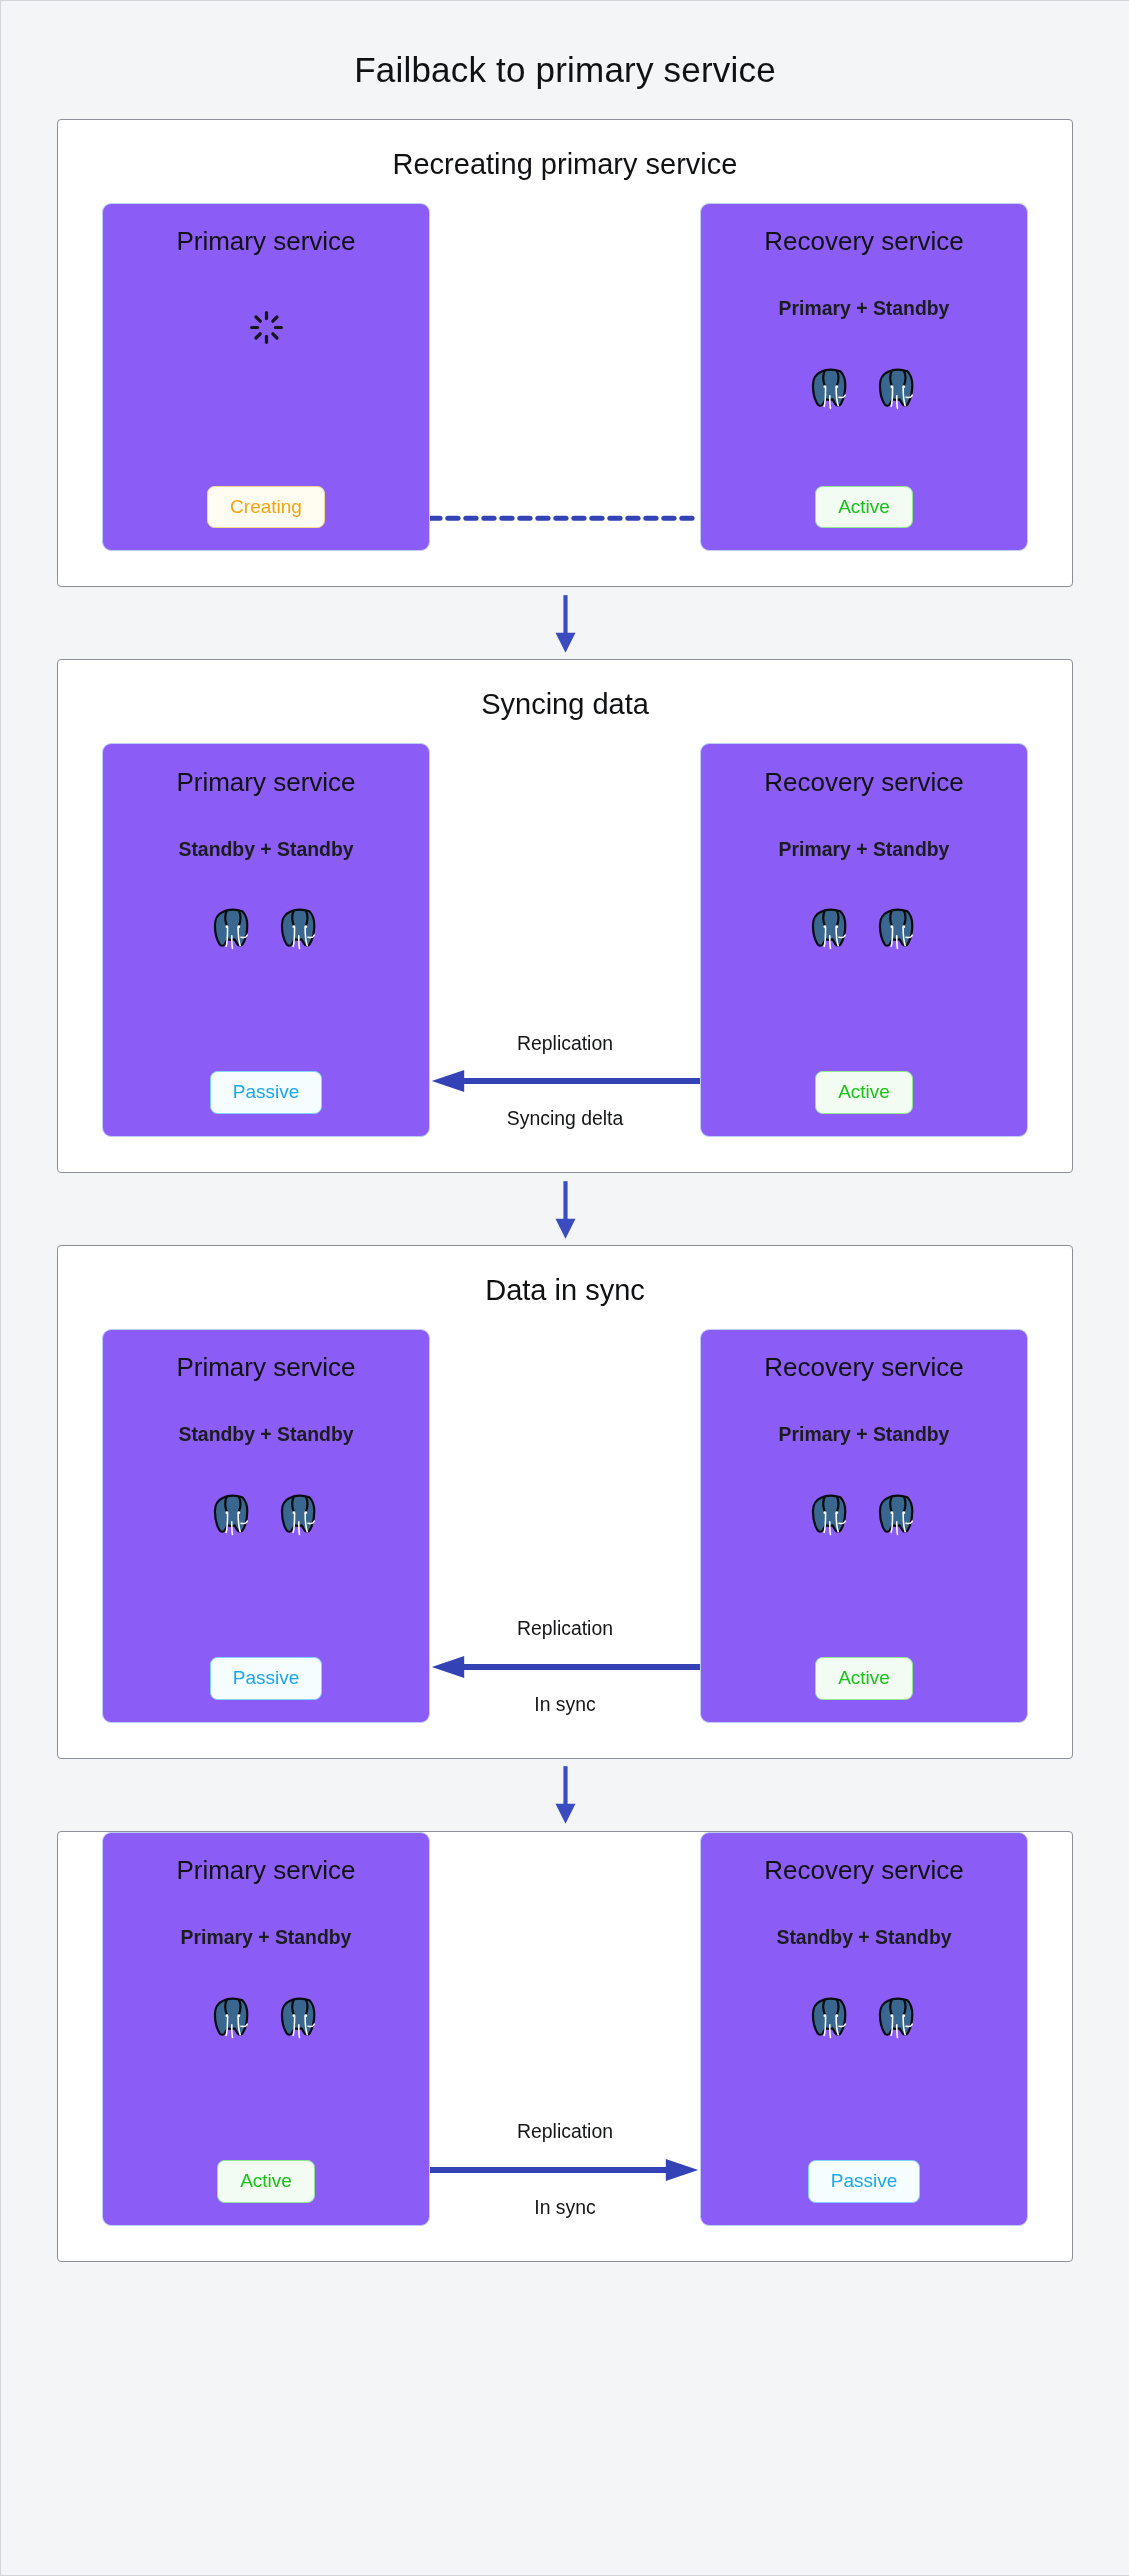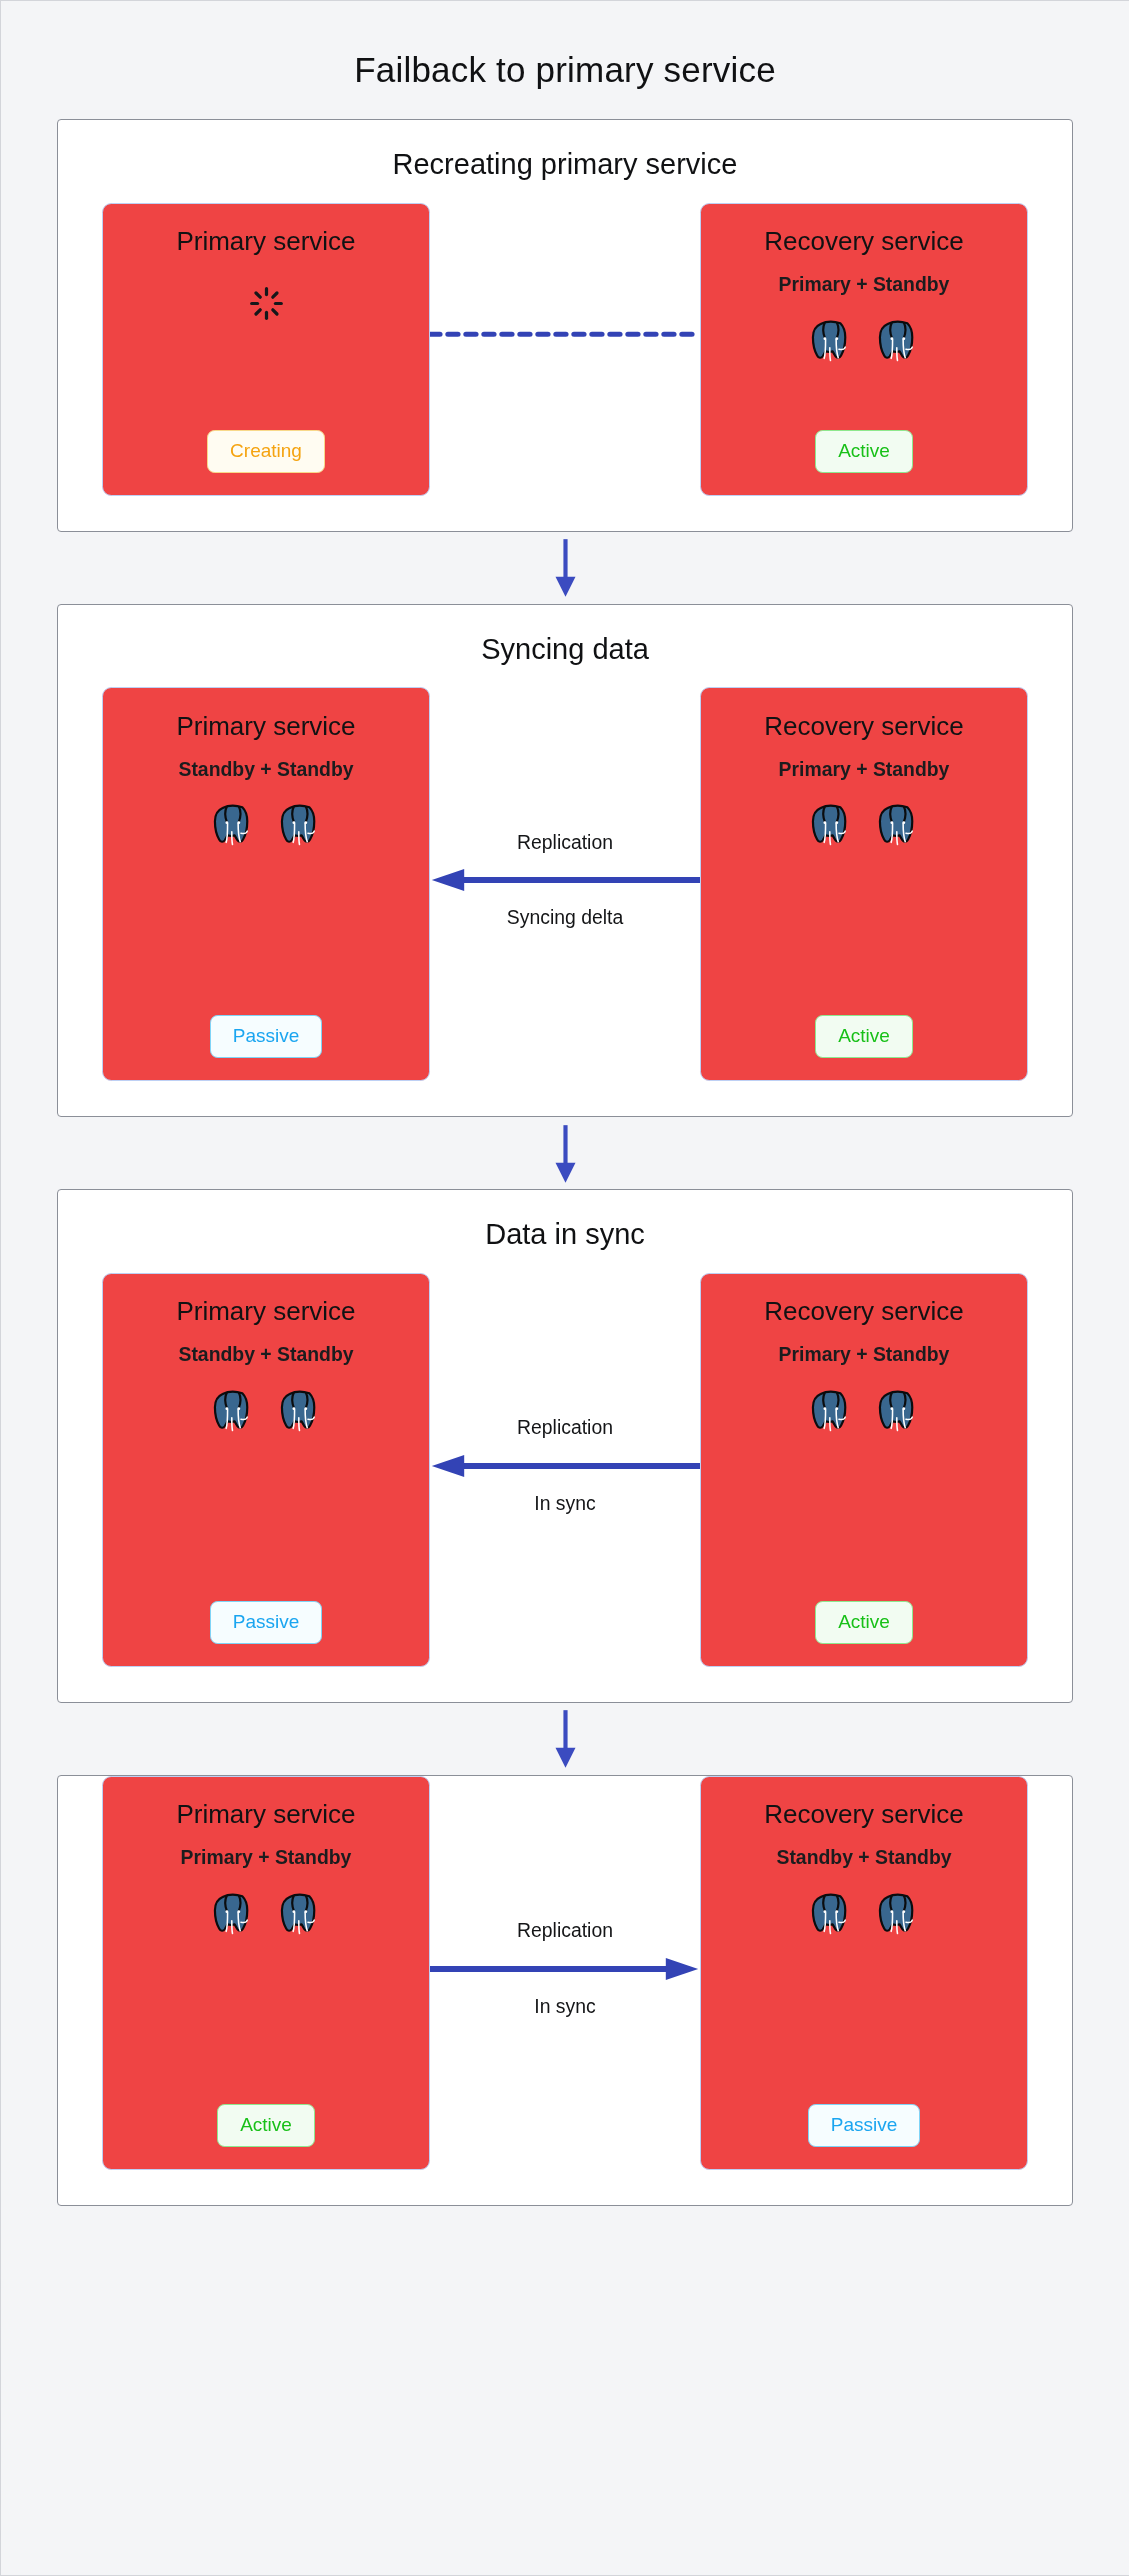--- a/index.html
+++ b/index.html
@@ -60,28 +60,29 @@
     display: flex;
     align-items: stretch;
     justify-content: space-between;
     padding: 0 44px 35px 44px;
     position: relative;
   }
 
   
   .svc {
     width: 328px;
-    background: #ef4444;
+    background: #8b5cf6;
     border: 1.3px solid #bed0f4;
     border-radius: 9.3px;
     display: flex;
     flex-direction: column;
     align-items: center;
     padding: 23.6px 11.8px 22px 11.8px;
     flex: 0 0 328px;
+    gap: 24px;
   }
 
   .svc.tall   { min-height: 394px; }
   .svc.short  { min-height: 293px; }
 
   .svc-title {
     font-size: 26px;
     font-weight: 400;
     color: #111213;
     line-height: 1.1;
@@ -132,21 +133,21 @@
   .badge-passive { color: #1aa5f0; border-color: #7fd4f7; background: #f6fdff; }
   .badge-creating{ color: #f5a310; border-color: #f8d98a; background: #fffcf2; }
 
   
   .conn {
     flex: 1 1 auto;
     position: relative;
     display: flex;
     flex-direction: column;
     align-items: center;
-    justify-content: center;
+    justify-content: flex-end;
   }
   .conn-inner {
     position: relative;
     width: 100%;
     display: flex;
     flex-direction: column;
     align-items: center;
   }
   .conn-label {
     font-size: 19.4px;

